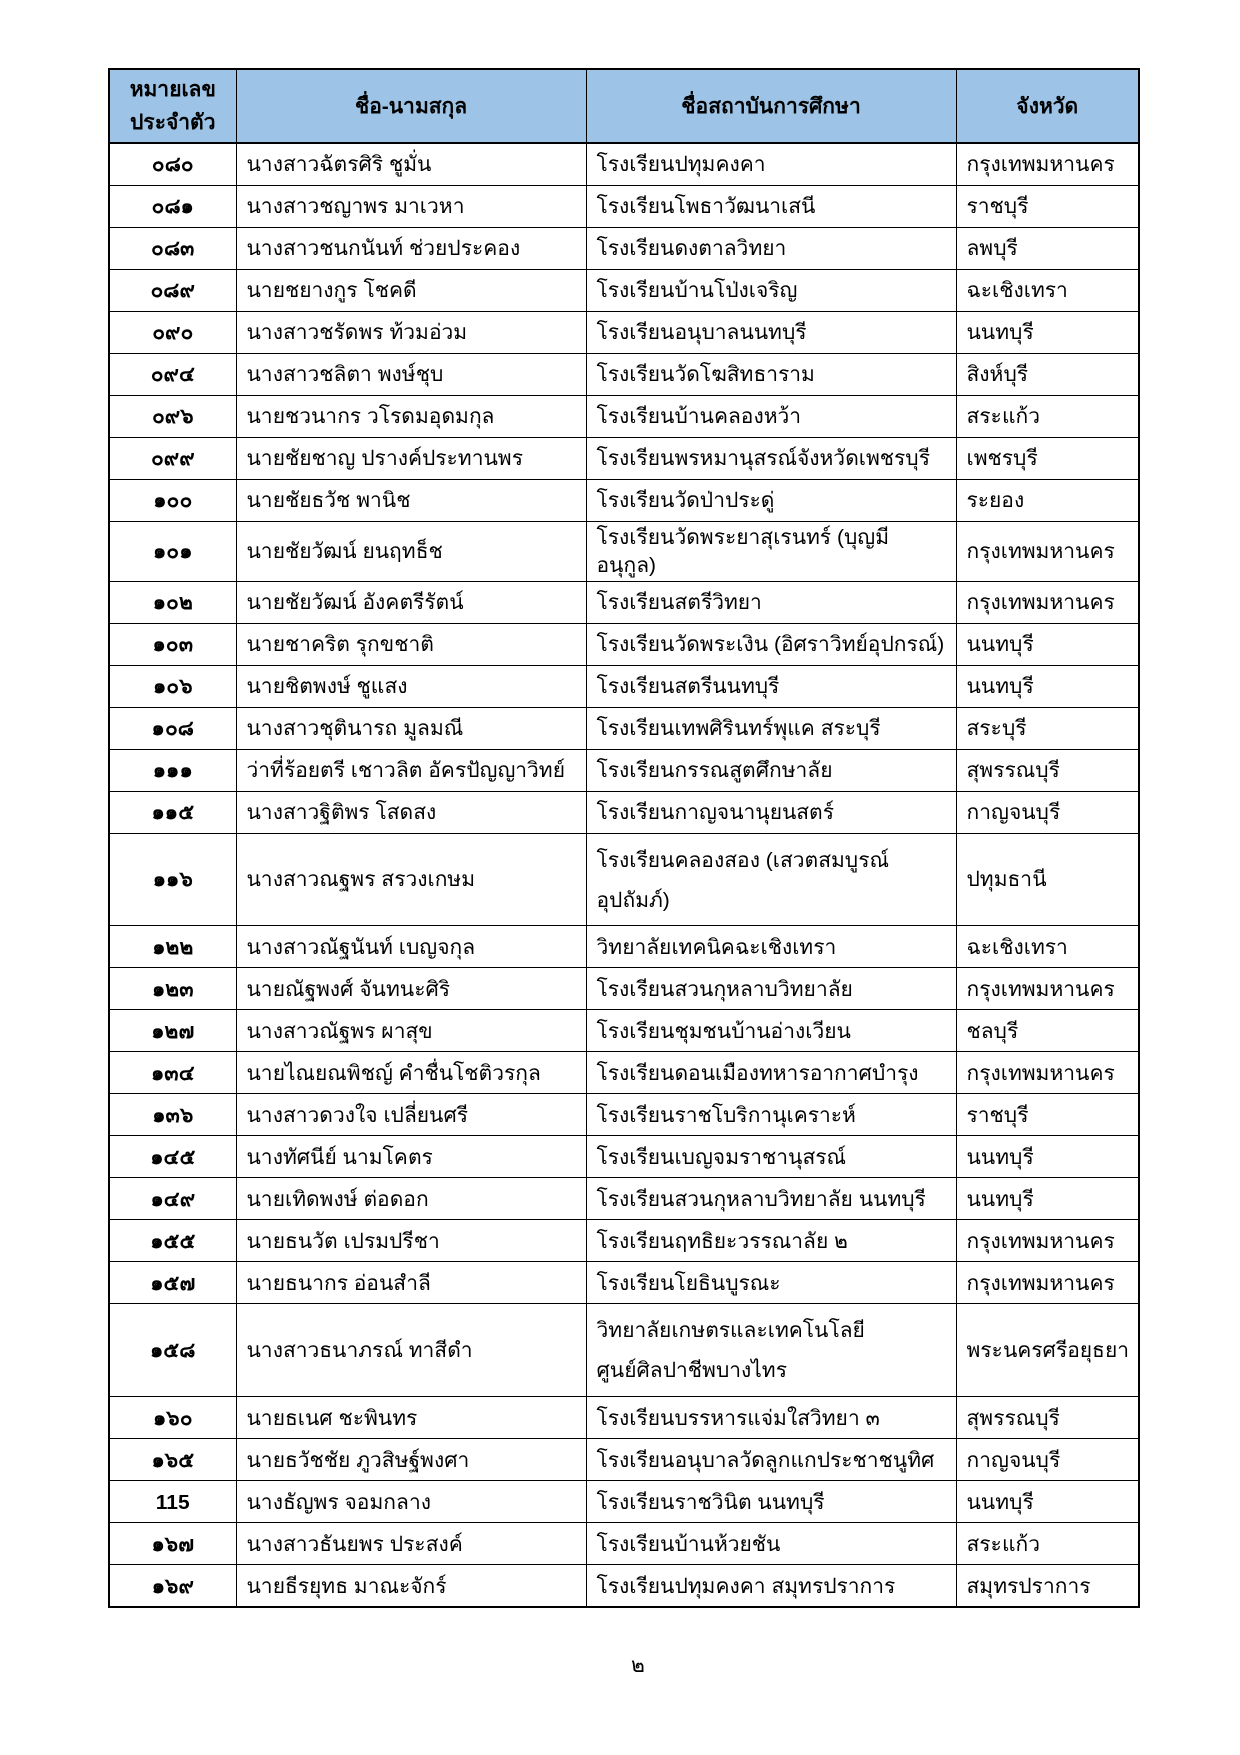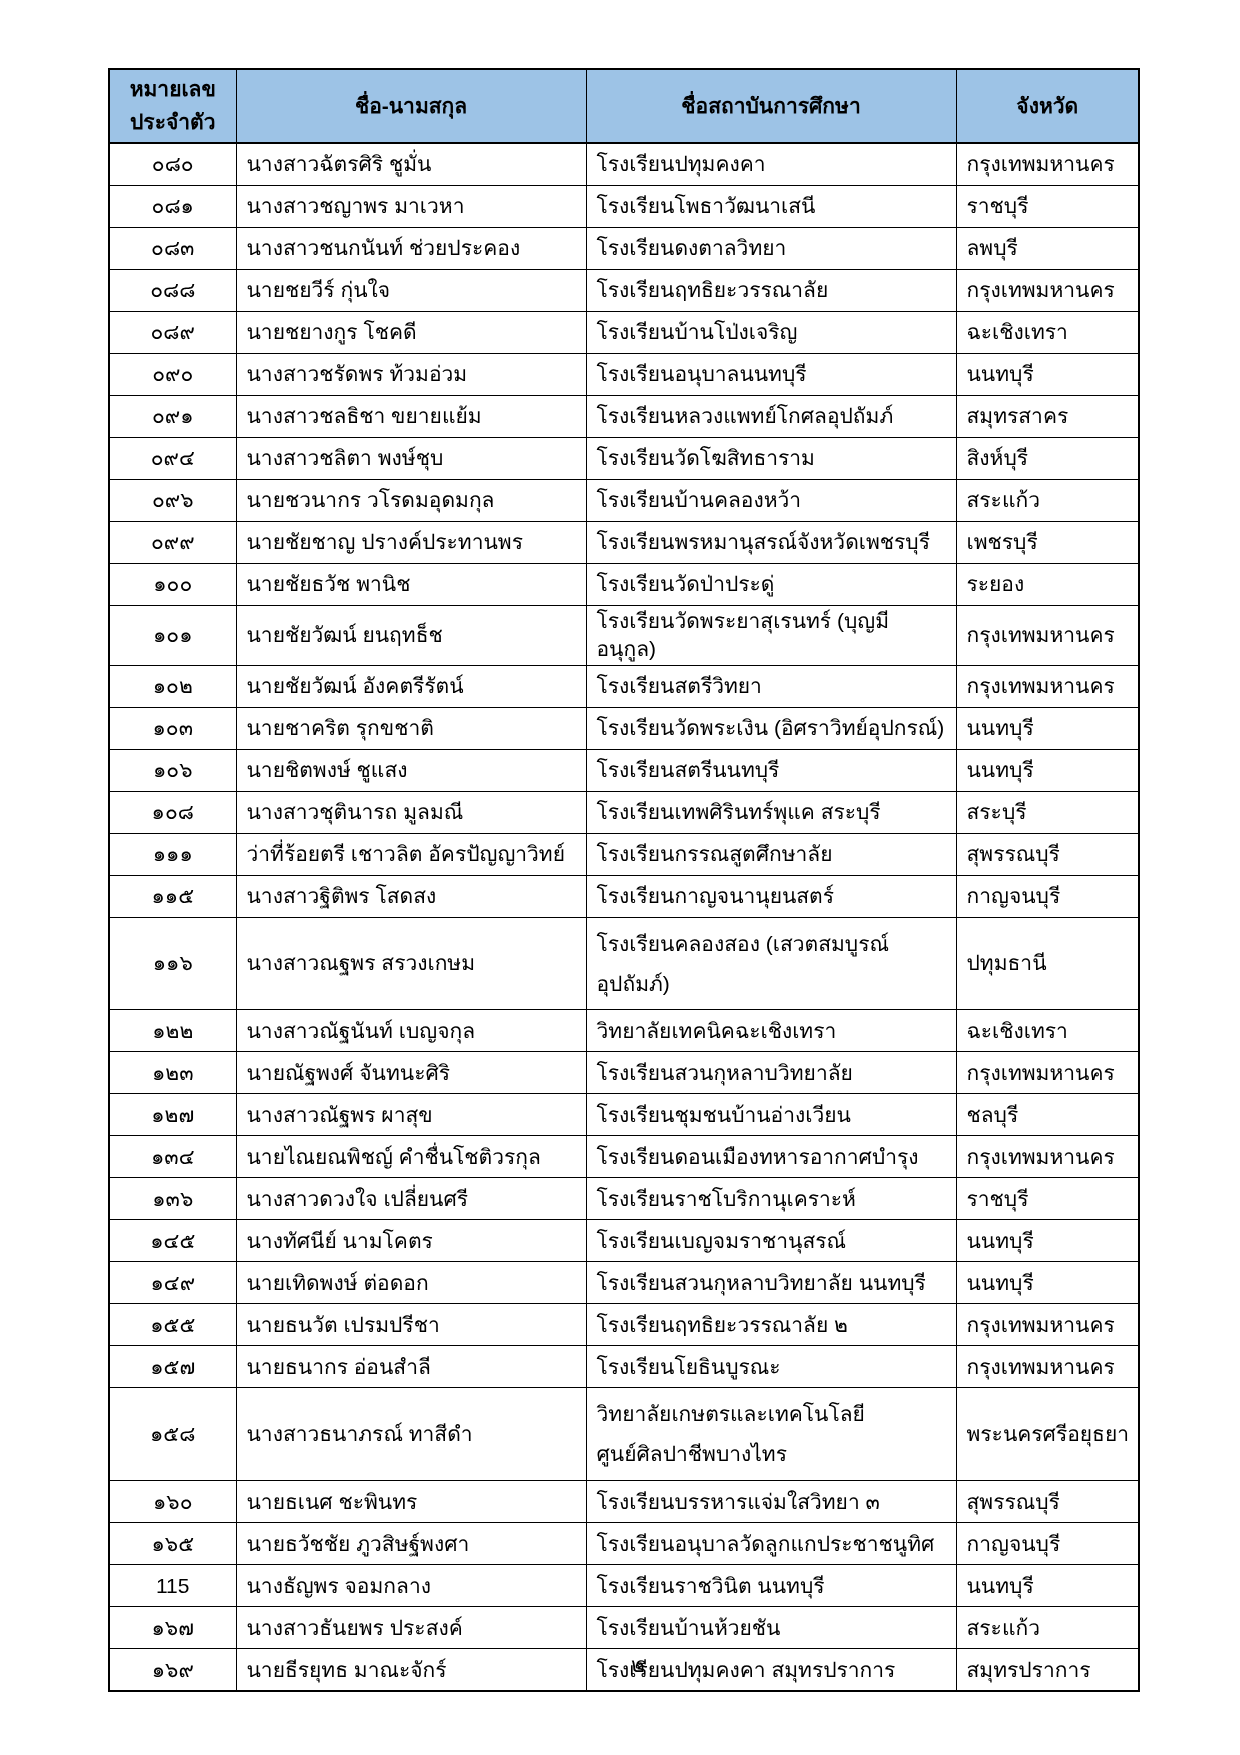--- a/index.html
+++ b/index.html
@@ -47,20 +47,21 @@
   table.roster td {
     height: 39px;
     padding: 1px 10px;
     vertical-align: middle;
     line-height: 1.35;
     text-align: left;
   }
   table.roster td.cell-id {
     text-align: center;
     padding: 1px 2px;
+    font-weight: bold;
   }
   table.roster td.multiline {
     white-space: pre-line;
     line-height: 1.9;
     padding-top: 6px;
     padding-bottom: 6px;
   }
   .page-number {
     position: absolute;
     top: 1648px;
@@ -105,42 +106,30 @@
           <td class="cell-school">โรงเรียนโพธาวัฒนาเสนี</td>
           <td class="cell-province">ราชบุรี</td>
         </tr>
         <tr>
           <td class="cell-id">๐๘๓</td>
           <td class="cell-name">นางสาวชนกนันท์ ช่วยประคอง</td>
           <td class="cell-school">โรงเรียนดงตาลวิทยา</td>
           <td class="cell-province">ลพบุรี</td>
         </tr>
         <tr>
-          <td class="cell-id">๐๘๘</td>
-          <td class="cell-name">นายชยวีร์ กุ่นใจ</td>
-          <td class="cell-school">โรงเรียนฤทธิยะวรรณาลัย</td>
-          <td class="cell-province">กรุงเทพมหานคร</td>
-        </tr>
-        <tr>
           <td class="cell-id">๐๘๙</td>
           <td class="cell-name">นายชยางกูร โชคดี</td>
           <td class="cell-school">โรงเรียนบ้านโป่งเจริญ</td>
           <td class="cell-province">ฉะเชิงเทรา</td>
         </tr>
         <tr>
           <td class="cell-id">๐๙๐</td>
           <td class="cell-name">นางสาวชรัดพร ท้วมอ่วม</td>
           <td class="cell-school">โรงเรียนอนุบาลนนทบุรี</td>
           <td class="cell-province">นนทบุรี</td>
-        </tr>
-        <tr>
-          <td class="cell-id">๐๙๑</td>
-          <td class="cell-name">นางสาวชลธิชา ขยายแย้ม</td>
-          <td class="cell-school">โรงเรียนหลวงแพทย์โกศลอุปถัมภ์</td>
-          <td class="cell-province">สมุทรสาคร</td>
         </tr>
         <tr>
           <td class="cell-id">๐๙๔</td>
           <td class="cell-name">นางสาวชลิตา พงษ์ชุบ</td>
           <td class="cell-school">โรงเรียนวัดโฆสิทธาราม</td>
           <td class="cell-province">สิงห์บุรี</td>
         </tr>
         <tr>
           <td class="cell-id">๐๙๖</td>
           <td class="cell-name">นายชวนากร วโรดมอุดมกุล</td>

